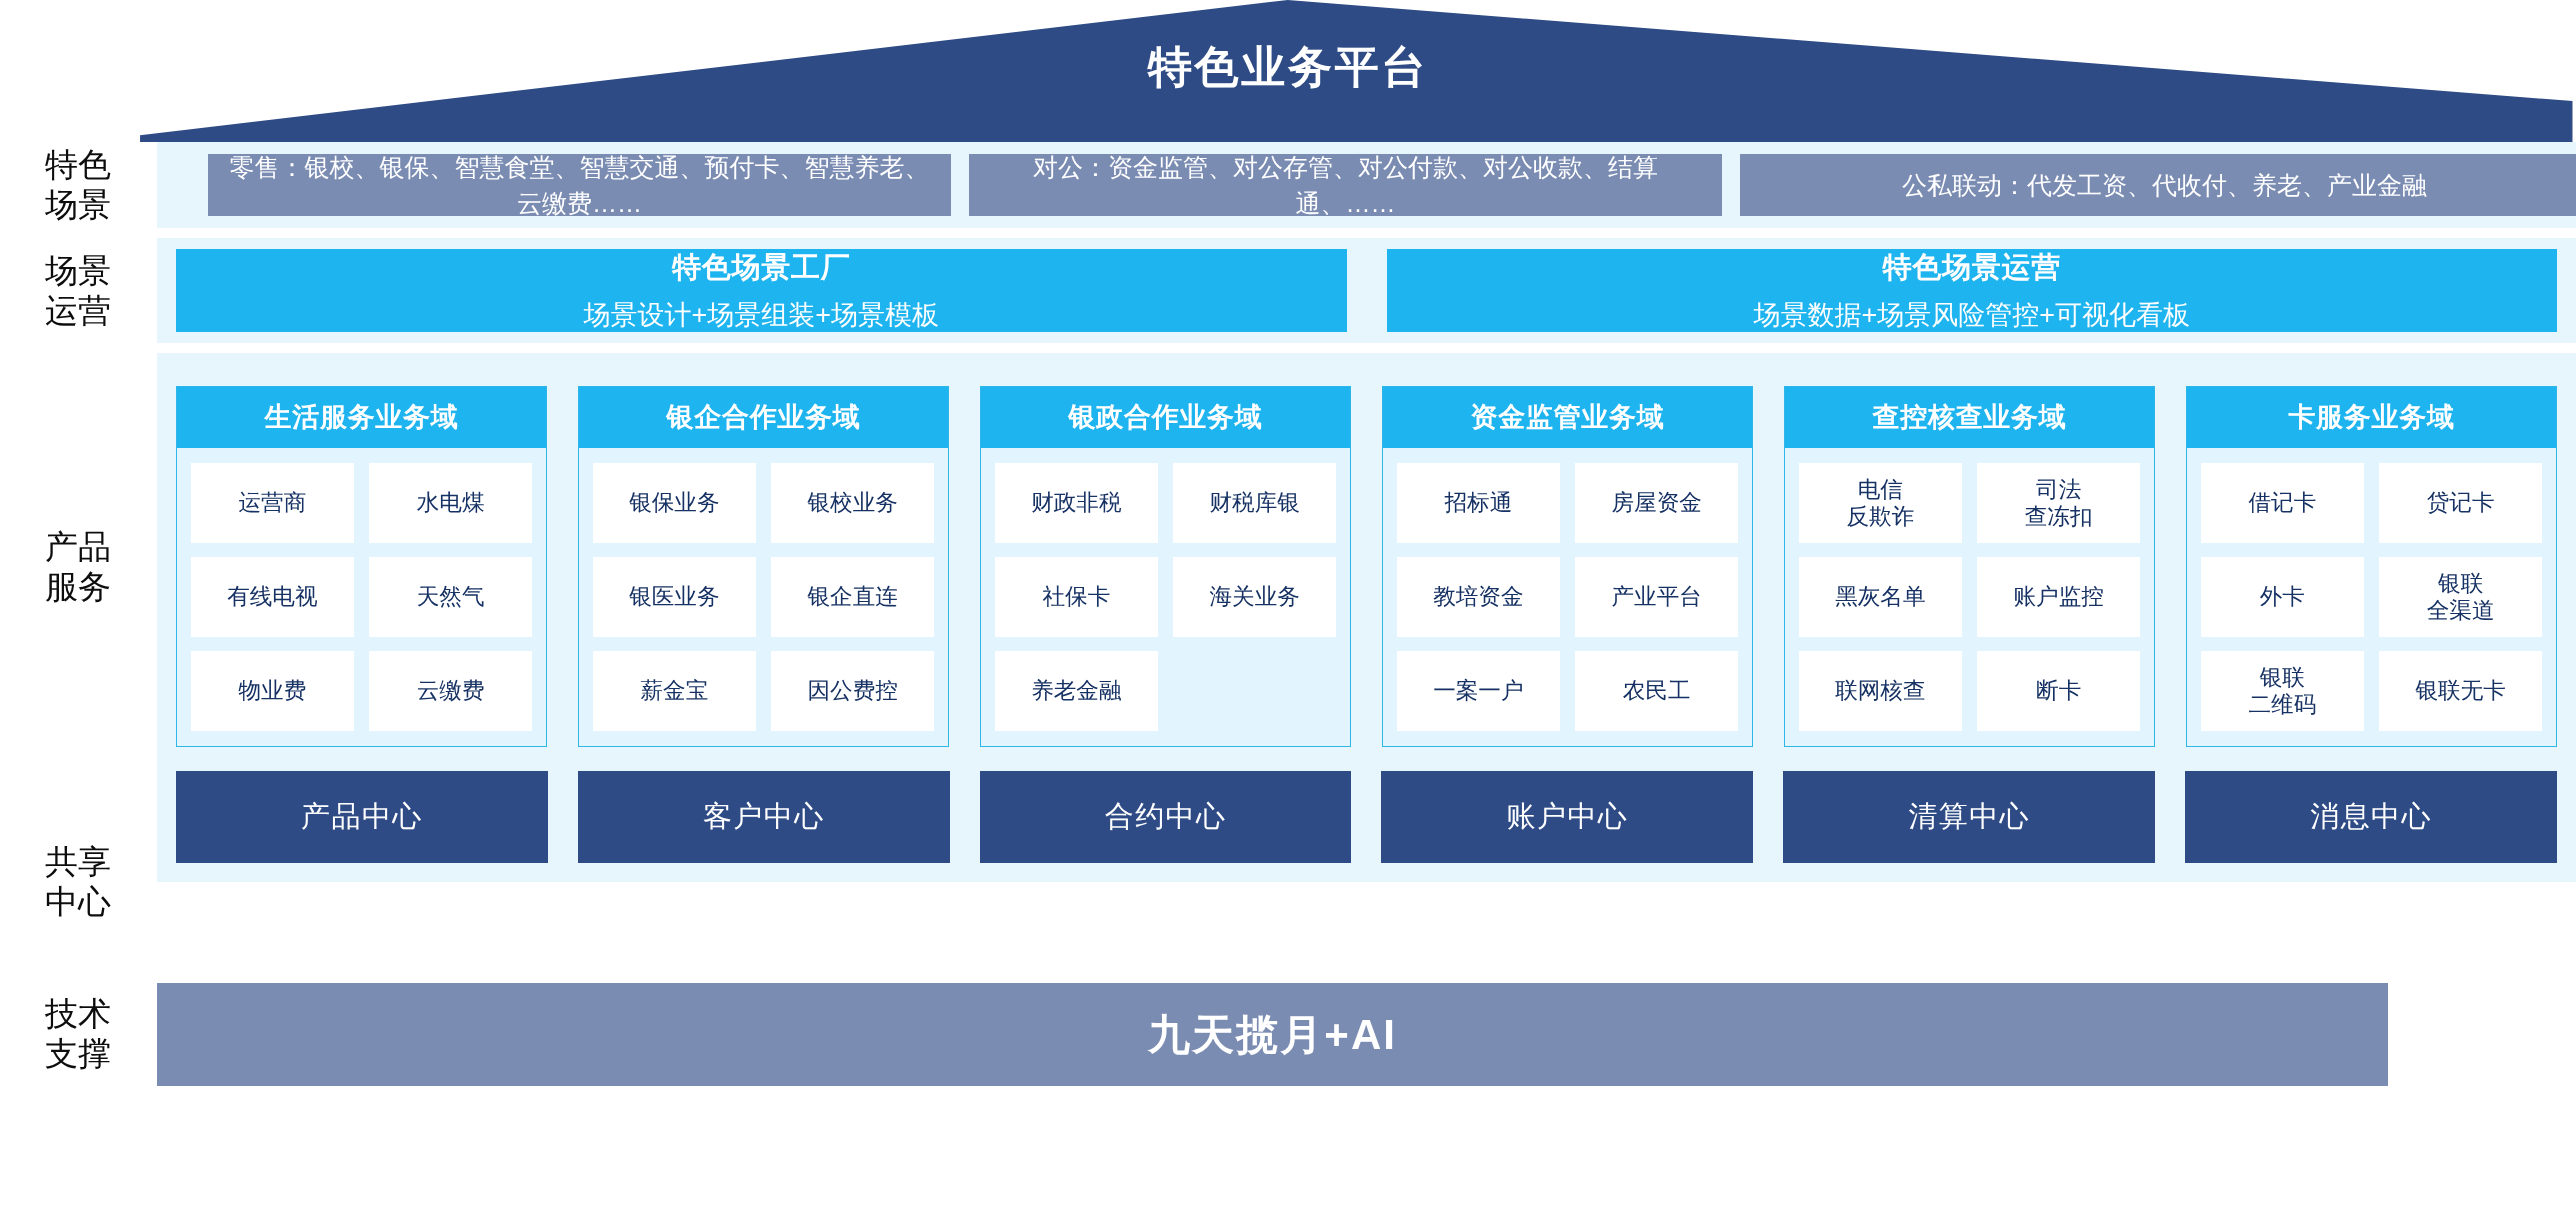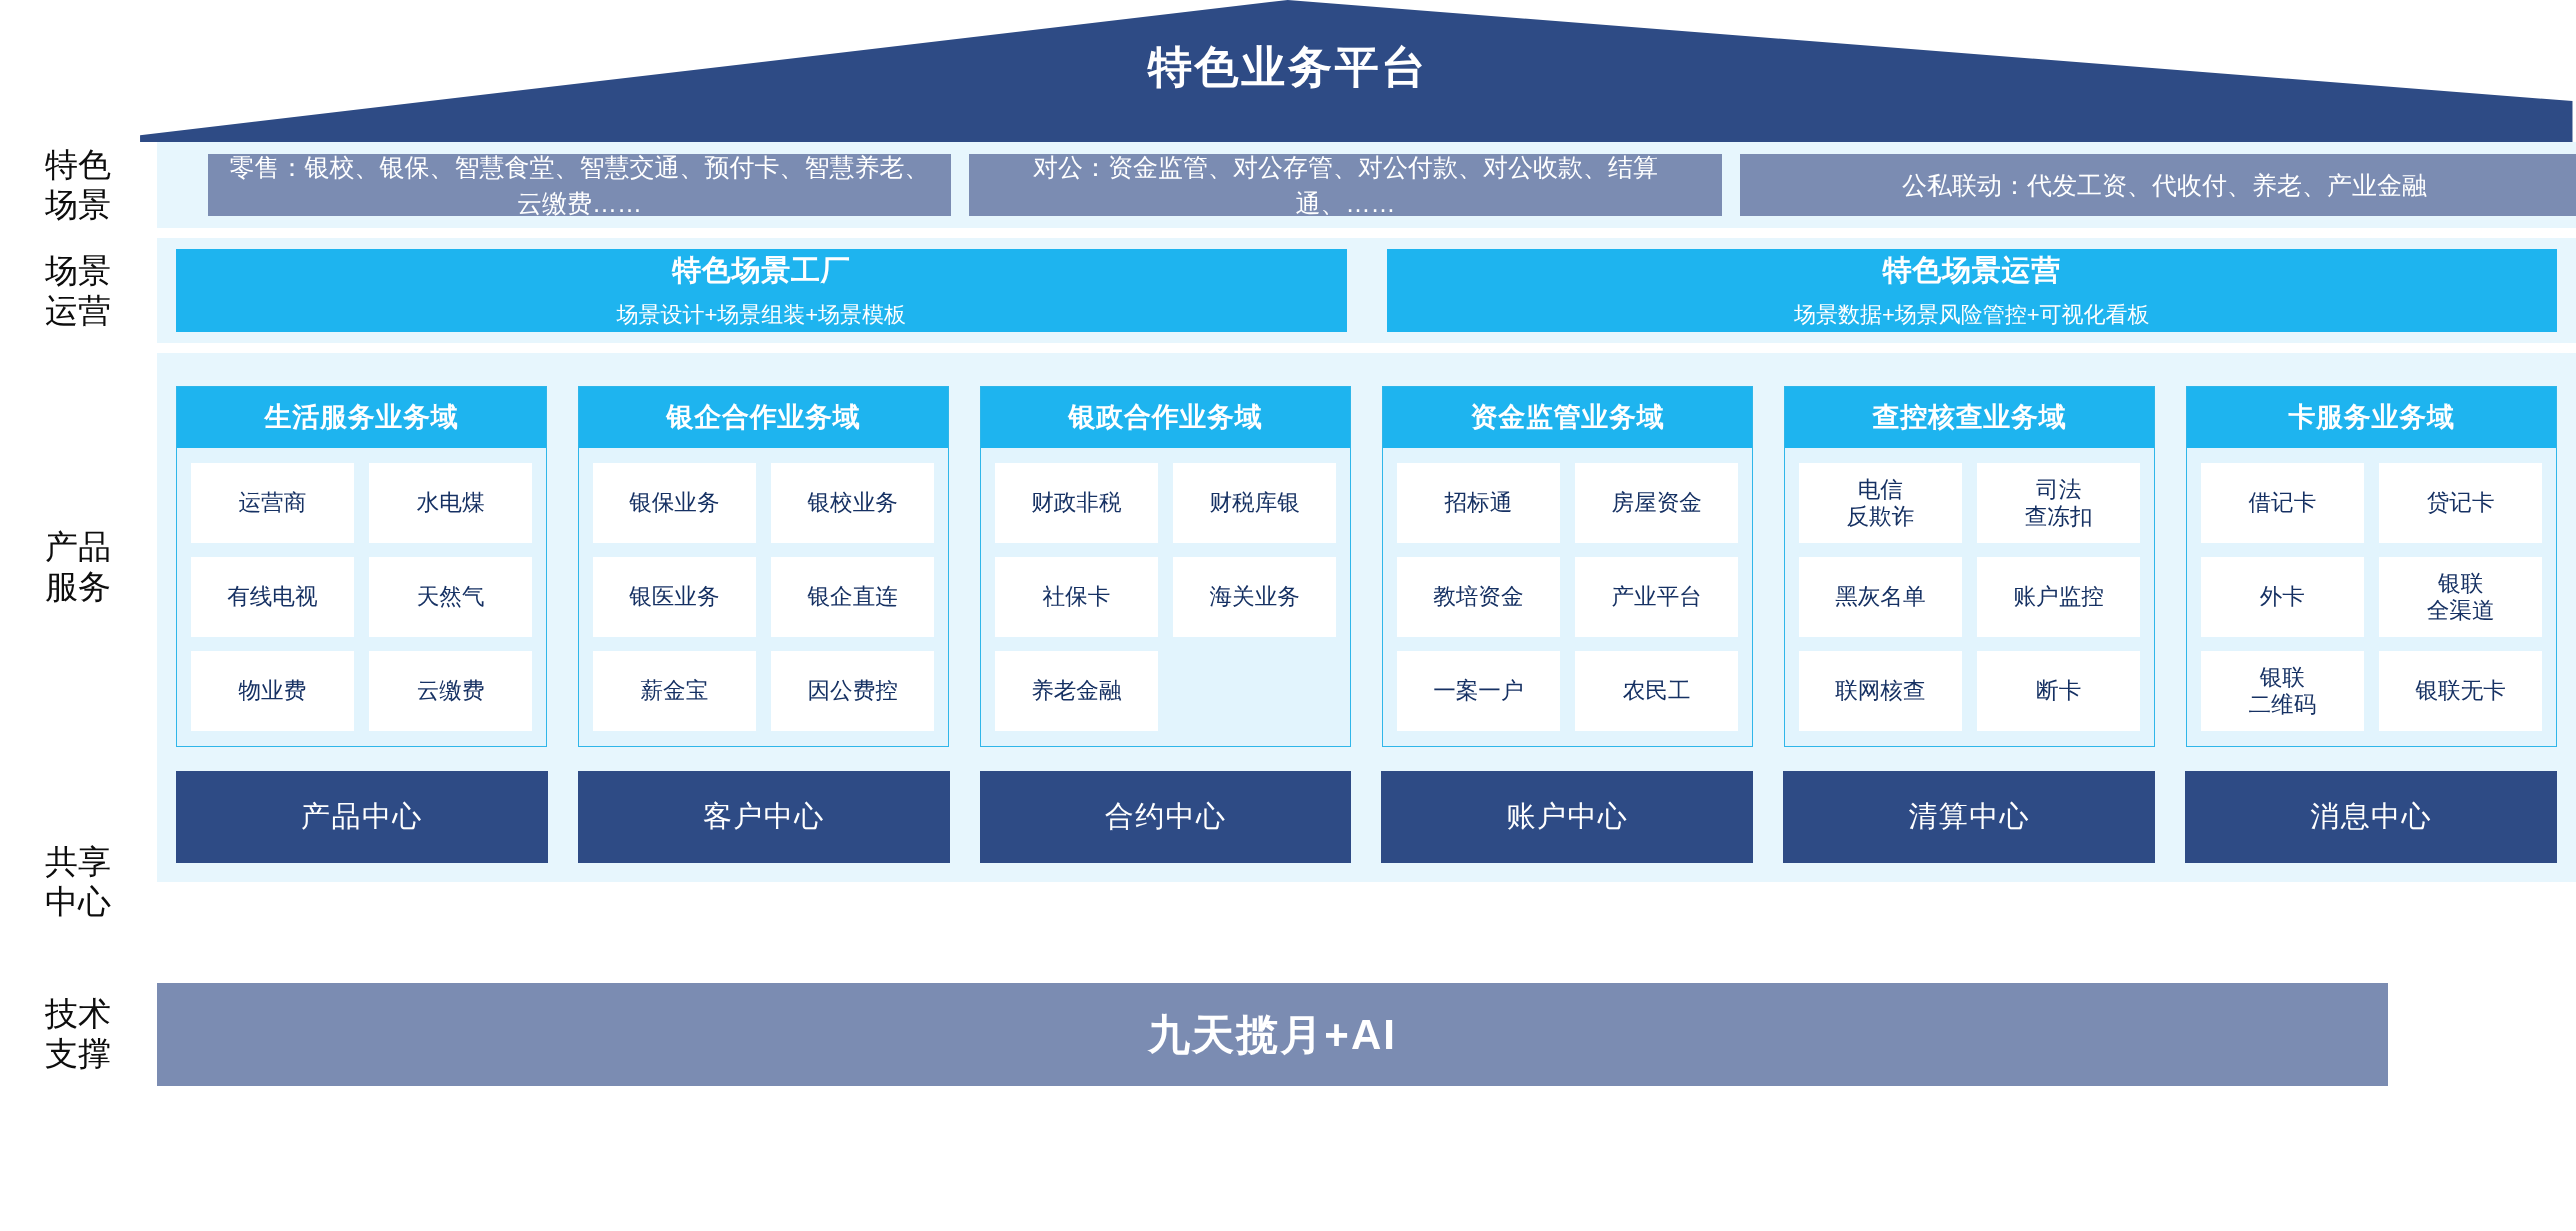--- a/index.html
+++ b/index.html
@@ -55,21 +55,21 @@
   .scn-box.b3{flex:1 1 auto;}
 
   
   .ops-row{display:flex;height:100%;padding:11px 19px;box-sizing:border-box;gap:40px;}
   .ops-box{
     flex:1 1 0;background:#1eb4ef;color:#ffffff;
     display:flex;flex-direction:column;align-items:center;justify-content:center;
     gap:9.6px;
   }
   .ops-title{font-size:29px;font-weight:bold;letter-spacing:0.7px;}
-  .ops-sub{font-size:22px;font-weight:normal;}
+  .ops-sub{font-size:27px;font-weight:normal;}
 
   
   .dom-row{display:flex;height:100%;padding:33px 19px;box-sizing:border-box;gap:31px;}
   .dom-col{
     flex:1 1 0;display:flex;flex-direction:column;
     border:1.4px solid #2fb6e9;background:#e2f4fd;
   }
   .dom-head{
     background:#1eb4ef;color:#ffffff;
     text-align:center;font-size:27px;font-weight:bold;

